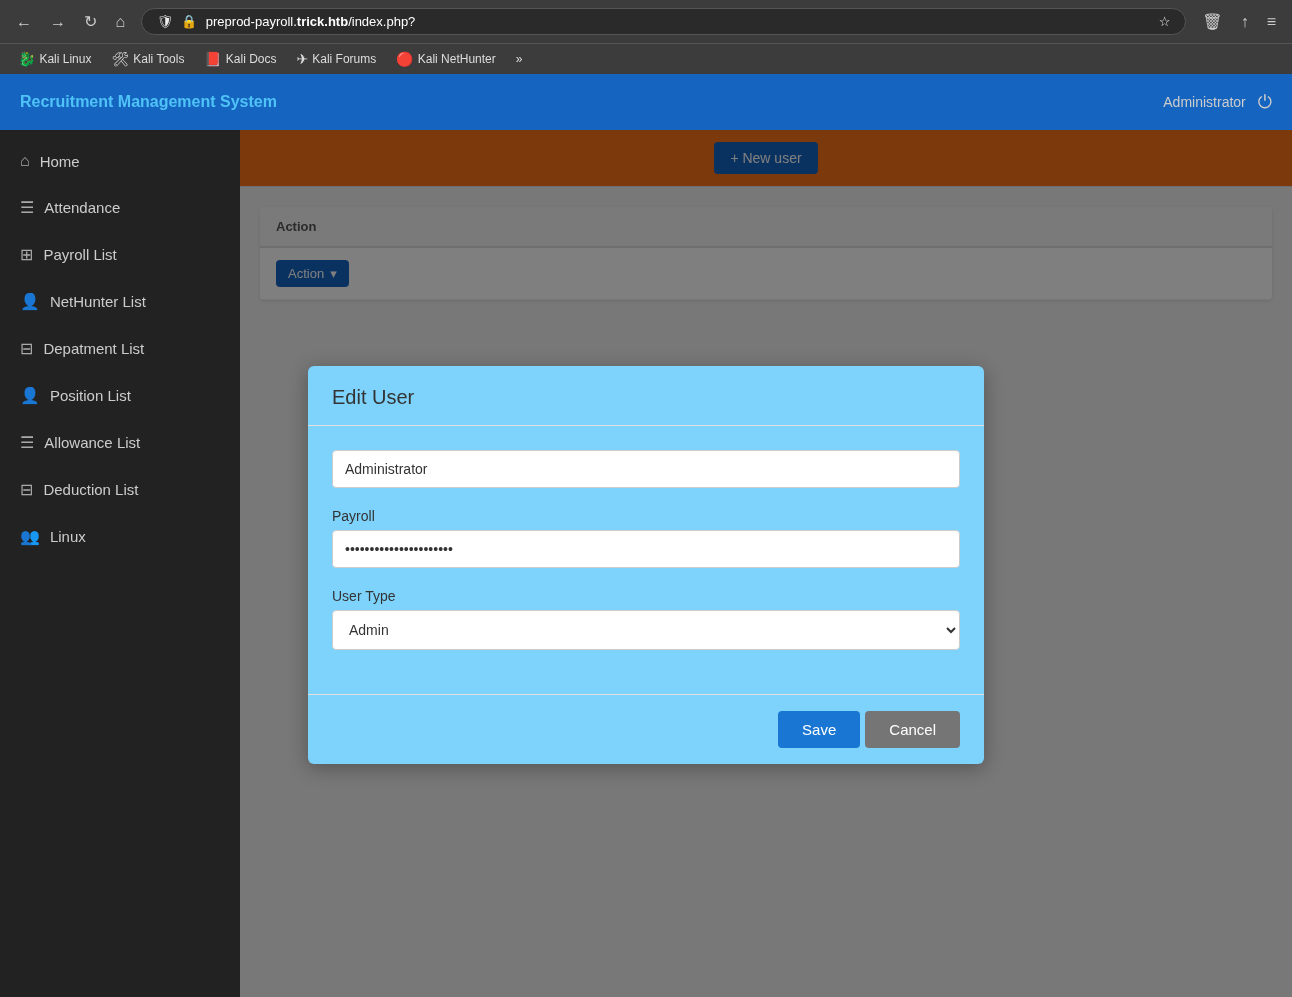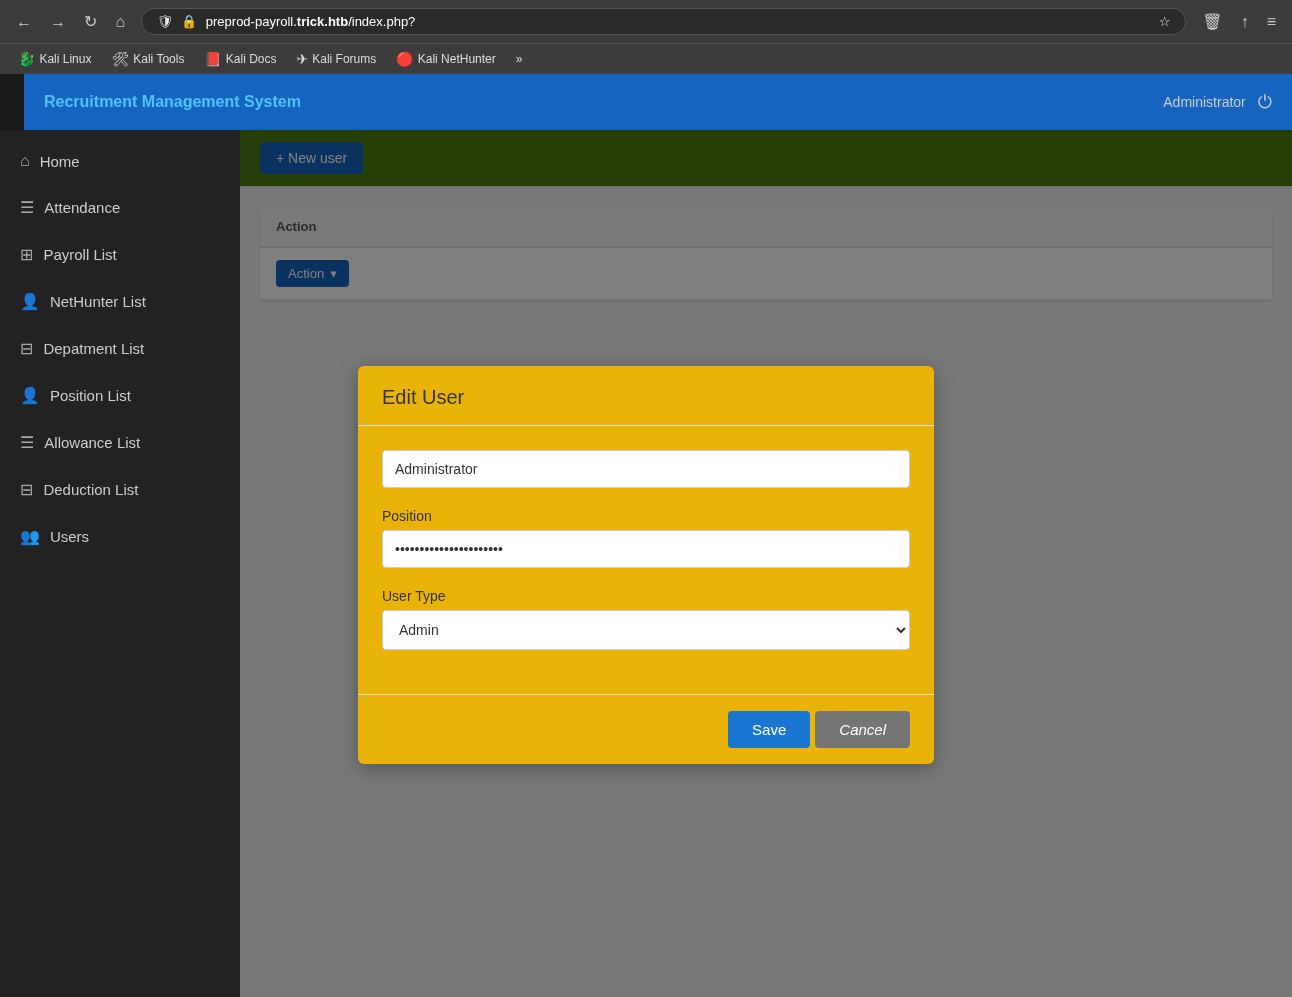--- a/index.html
+++ b/index.html
@@ -87,21 +87,20 @@
 
     
     .top-nav {
       background: #1565c0;
       display: flex;
       align-items: center;
       justify-content: space-between;
       padding: 0 20px;
       height: 56px;
       flex-shrink: 0;
-      margin-left: 24px;
     }
     .app-title {
       color: #4fc3f7;
       font-size: 16px;
       font-weight: bold;
     }
     .top-nav-right {
       display: flex;
       align-items: center;
       gap: 12px;
@@ -144,24 +143,24 @@
     
     .main-content {
       flex: 1;
       background: #f0f0f0;
       position: relative;
       overflow: hidden;
     }
 
     
     .page-header {
-      background: #4d7c0f;
+      background: #f97316;
       padding: 12px 20px;
       display: flex;
-      justify-content: flex-start;
+      justify-content: center;
       border-bottom: 1px solid #ddd;
     }
     .new-user-btn {
       background: #1565c0;
       color: #fff;
       border: none;
       padding: 8px 16px;
       border-radius: 4px;
       cursor: pointer;
       font-size: 14px;
@@ -215,23 +214,23 @@
       left: -240px;
       width: calc(100% + 240px);
       height: 100%;
       background: rgba(0,0,0,0.5);
       display: flex;
       align-items: center;
       justify-content: center;
       z-index: 1000;
     }
     .modal {
-      background: #eab308;
+      background: #7dd3fc;
       border-radius: 6px;
-      width: 576px;
+      width: 676px;
       box-shadow: 0 4px 20px rgba(0,0,0,0.3);
       overflow: hidden;
     }
     .modal-header {
       padding: 20px 24px 16px;
       border-bottom: 1px solid #e0e0e0;
     }
     .modal-title {
       font-size: 20px;
       color: #333;
@@ -286,21 +285,20 @@
       font-size: 15px;
     }
     .btn-cancel {
       background: #757575;
       color: #fff;
       border: none;
       padding: 10px 24px;
       border-radius: 4px;
       cursor: pointer;
       font-size: 15px;
-      font-style: italic;
     }
   </style>
 </head>
 <body>
 
 <div class="browser-chrome">
   <div class="browser-toolbar">
     <div class="browser-nav-buttons">
       <button class="nav-btn">←</button>
       <button class="nav-btn">→</button>
@@ -388,21 +386,21 @@
       <div class="sidebar-item">
         <span class="si-icon">☰</span>
         <span>Allowance List</span>
       </div>
       <div class="sidebar-item">
         <span class="si-icon">⊟</span>
         <span>Deduction List</span>
       </div>
       <div class="sidebar-item">
         <span class="si-icon">👥</span>
-        <span>Users</span>
+        <span>Linux</span>
       </div>
     </div>
 
     <div class="main-content">
 
       <div class="page-header">
         <button class="new-user-btn">+ New user</button>
       </div>
 
       <div class="table-area">
@@ -430,21 +428,21 @@
       <div class="modal-overlay">
         <div class="modal">
           <div class="modal-header">
             <h2 class="modal-title">Edit User</h2>
           </div>
           <div class="modal-body">
             <div class="form-group">
               <input class="form-input" type="text" value="Administrator" style="">
             </div>
             <div class="form-group">
-              <label class="form-label">Position</label>
+              <label class="form-label">Payroll</label>
               <input class="form-input" type="password" value="••••••••••••••••••••••" style="">
             </div>
             <div class="form-group">
               <label class="form-label">User Type</label>
               <select class="form-select">
                 <option>Admin</option>
                 <option>Employee</option>
               </select>
             </div>
           </div>

